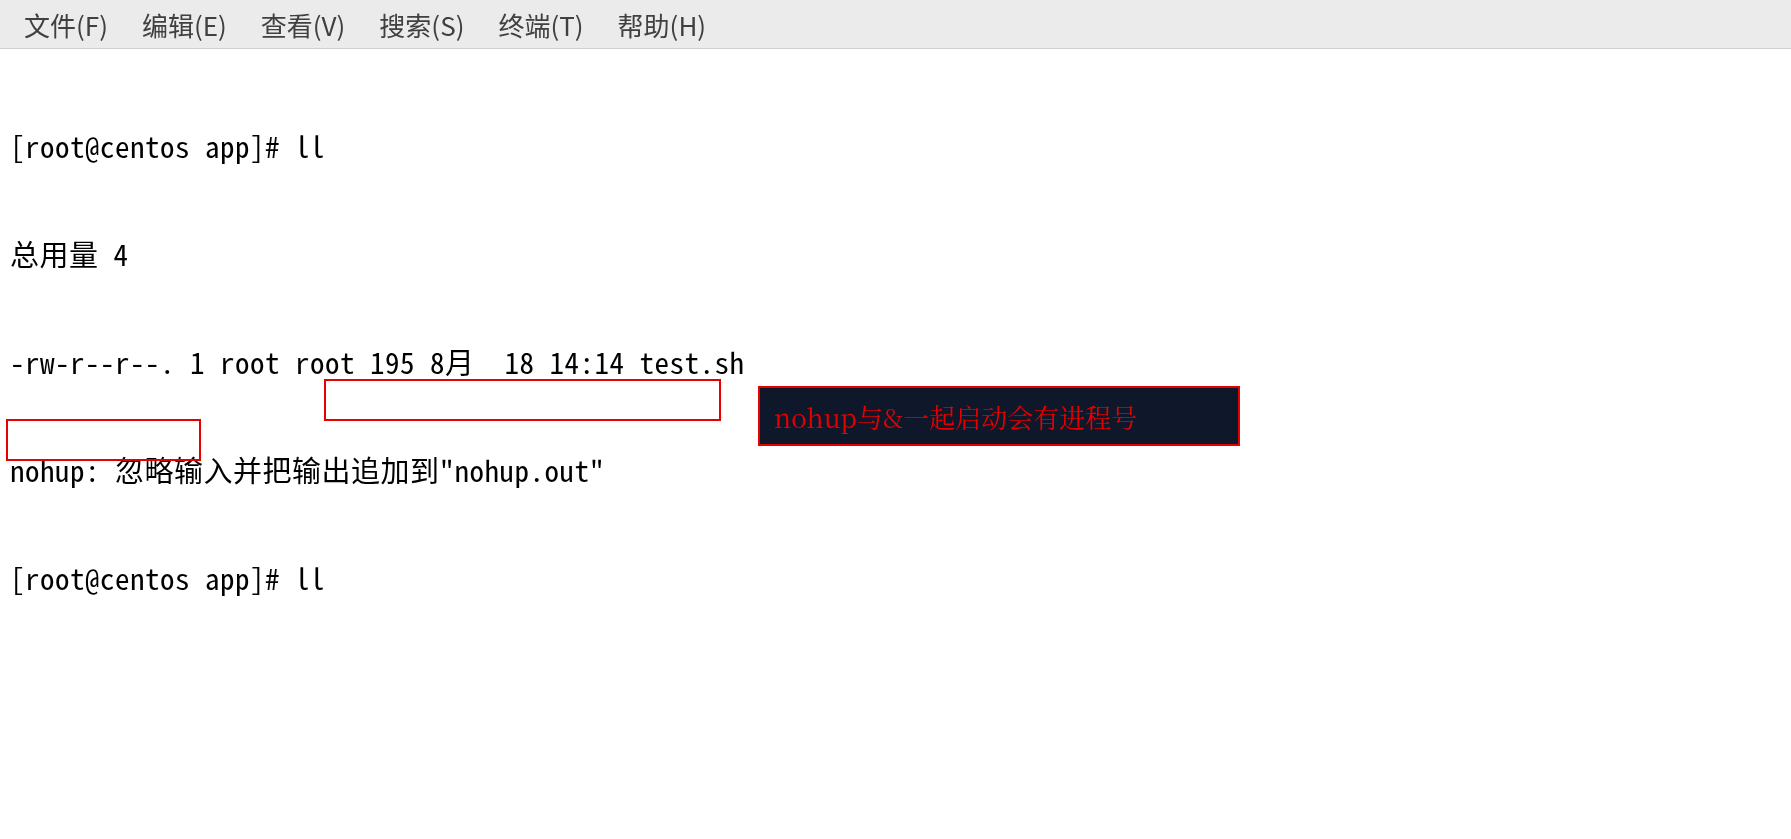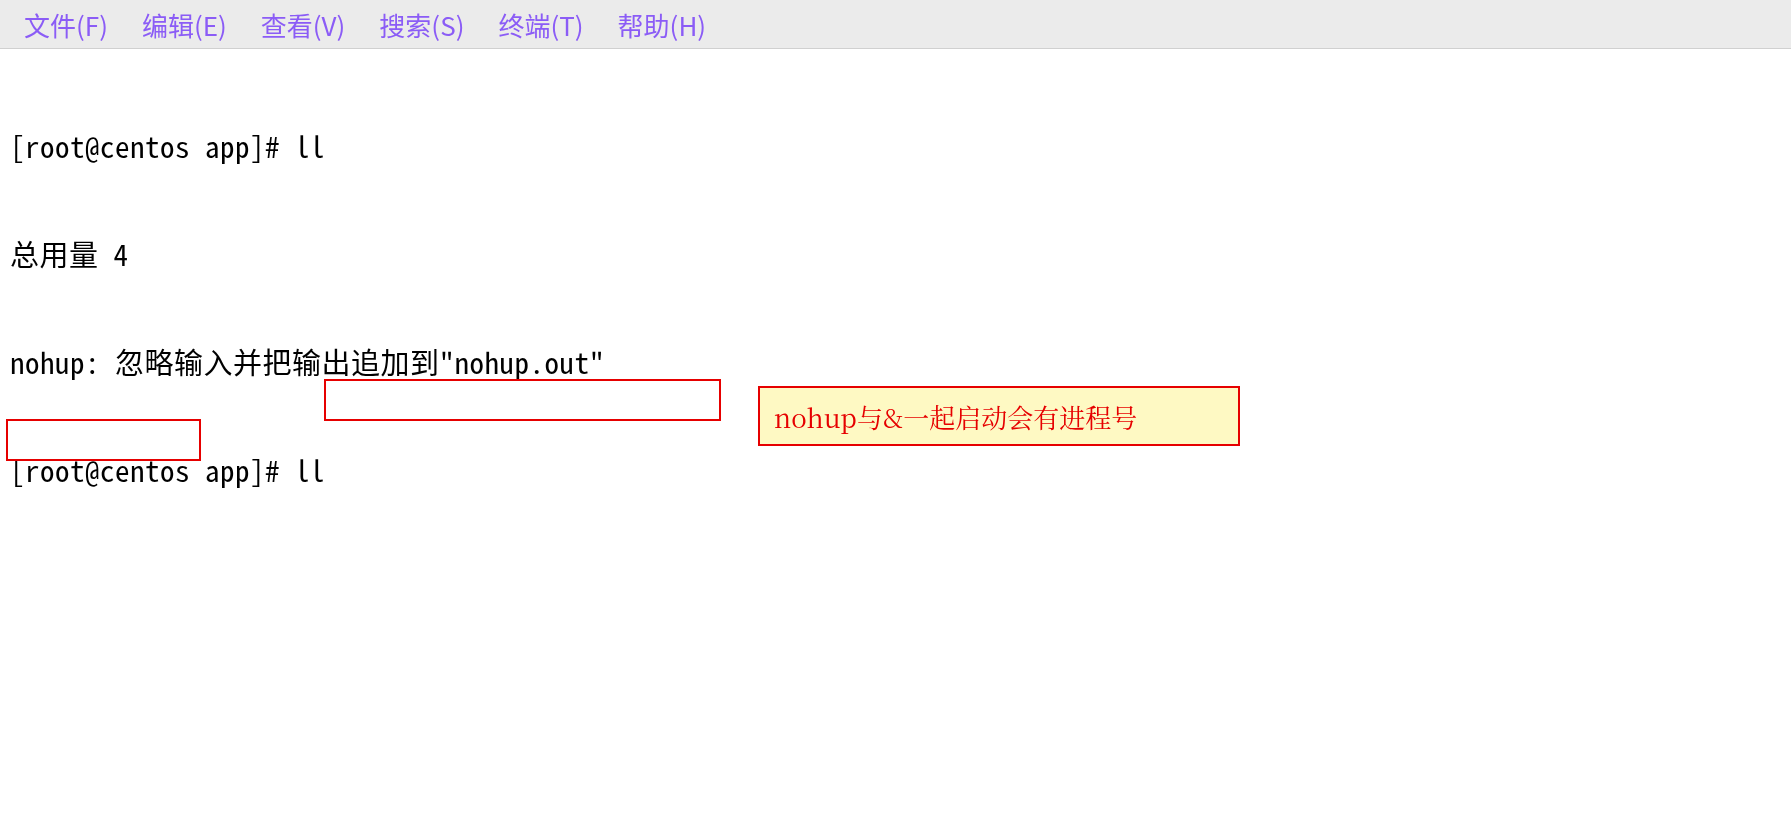--- a/index.html
+++ b/index.html
@@ -14,21 +14,21 @@
   }
   .menubar {
     background: #ebebeb;
     border-bottom: 1px solid #d0d0d0;
     height: 48px;
     display: flex;
     align-items: center;
     padding: 0 24px;
     font-family: "Noto Sans CJK SC", "Microsoft YaHei", sans-serif;
     font-size: 26px;
-    color: #8b5cf6;
+    color: #404040;
   }
   .menubar .menu-item {
     margin-right: 34px;
     cursor: default;
   }
   .terminal {
     padding: 6px 10px;
     font-size: 29px;
     line-height: 36px;
     color: #000;
@@ -44,40 +44,41 @@
     pointer-events: none;
   }
   .annotation {
     position: absolute;
     border: 2px solid #e60000;
     box-sizing: border-box;
     font-family: "SimSun", "Noto Serif CJK SC", serif;
     font-size: 26px;
     color: #e60000;
     padding: 6px 14px;
-    background: #fef9c3;
+    background: #0f172a;
     display: flex;
     align-items: center;
   }
 </style>
 </head>
 <body>
 
 <div class="menubar">
   <span class="menu-item">文件(F)</span>
   <span class="menu-item">编辑(E)</span>
   <span class="menu-item">查看(V)</span>
   <span class="menu-item">搜索(S)</span>
   <span class="menu-item">终端(T)</span>
   <span class="menu-item">帮助(H)</span>
 </div>
 
 <div class="terminal">
   <div class="line">[root@centos app]# ll</div>
   <div class="line">总用量 4</div>
+  <div class="line">-rw-r--r--. 1 root root 195 8月  18 14:14 test.sh</div>
   <div class="line">nohup: 忽略输入并把输出追加到"nohup.out"</div>
   <div class="line">[root@centos app]# ll</div>
   
   
   
   
   
   
   
   

